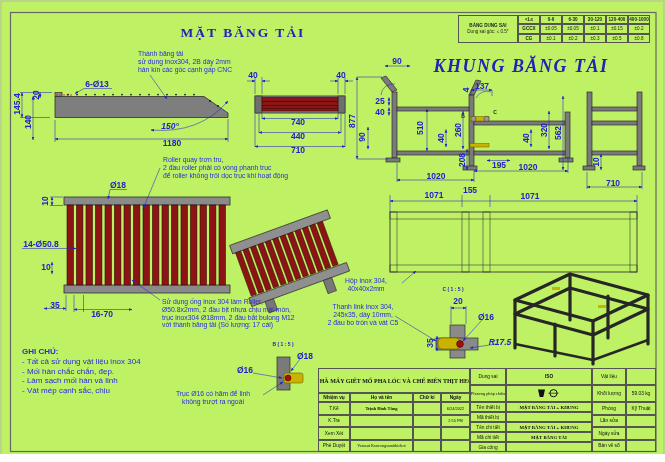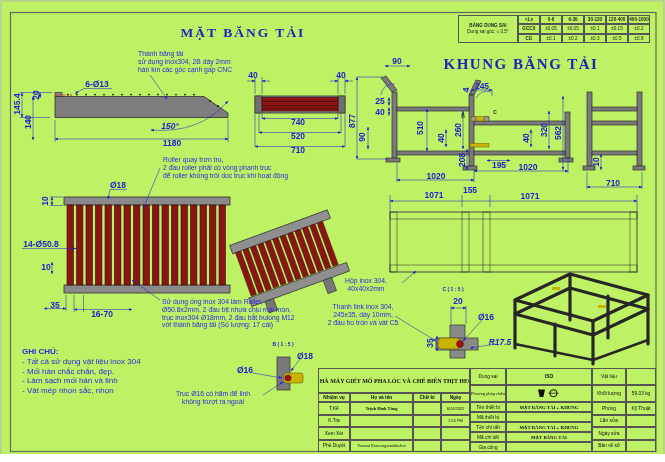--- a/index.html
+++ b/index.html
@@ -282,21 +282,21 @@
     <line x1="150" y1="75" x2="167" y2="99" marker-end="url(#ar)"></line>
     <line x1="160" y1="168" x2="143" y2="209" marker-end="url(#ar)"></line>
     <line x1="160" y1="300" x2="132" y2="280" marker-end="url(#ar)"></line>
     <line x1="402" y1="283" x2="416" y2="271" marker-end="url(#ar)"></line>
     <line x1="395" y1="316" x2="436" y2="341" marker-end="url(#ar)"></line>
     <line x1="263" y1="395" x2="283" y2="382" marker-end="url(#ar)"></line>
   </g>
 </svg>
 
 <div class="vtitle" style="left:243px;top:25px;">MẶT BĂNG TẢI</div>
-<div class="vtitle" style="left:521px;top:56px;font-size:15px;letter-spacing:1.5px;">KHUNG BĂNG TẢI</div>
+<div class="vtitle" style="left:521px;top:56px;font-size:18px;letter-spacing:1.5px;font-style:italic;">KHUNG BĂNG TẢI</div>
 
 <div id="toltable">
   <div id="tol-left">
     <div class="t1">BẢNG DUNG SAI</div>
     <div>Dung sai góc: ≤ 0.5°</div>
   </div>
   <div id="tol-cells">
         <div class="tolcell" style="left: 60px; top: 0px; font-weight: 700;">&lt;L≤</div>
         <div class="tolcell" style="left: 82px; top: 0px; font-weight: 700;">0-6</div>
         <div class="tolcell" style="left: 104px; top: 0px; font-weight: 700;">6-30</div>
@@ -321,33 +321,33 @@
 <div id="dim-layer">
       <div class="dim" style="left: 97px; top: 84px;">6-Ø13</div>
       <div class="dim" style="left: 17px; top: 104px; transform: translate(-50%, -50%) rotate(-90deg);">145.4</div>
       <div class="dim" style="left: 36px; top: 95px; transform: translate(-50%, -50%) rotate(-90deg);">20</div>
       <div class="dim" style="left: 28px; top: 122px; transform: translate(-50%, -50%) rotate(-90deg);">140</div>
       <div class="dim" style="left: 141px; top: 143px; margin-left: 31px;">1180</div>
       <div class="dim it" style="left: 170px; top: 126px;">150°</div>
       <div class="dim" style="left: 253px; top: 75px;">40</div>
       <div class="dim" style="left: 341px; top: 75px;">40</div>
       <div class="dim" style="left: 298px; top: 122px;">740</div>
-      <div class="dim" style="left: 298px; top: 136px;">520</div>
+      <div class="dim" style="left: 298px; top: 136px;">440</div>
       <div class="dim" style="left: 298px; top: 150px;">710</div>
       <div class="dim" style="left: 397px; top: 61px;">90</div>
       <div class="dim" style="left: 380px; top: 101px;">25</div>
       <div class="dim" style="left: 380px; top: 112px;">40</div>
       <div class="dim" style="left: 362px; top: 137px; transform: translate(-50%, -50%) rotate(-90deg);">90</div>
       <div class="dim" style="left: 352px; top: 121px; transform: translate(-50%, -50%) rotate(-90deg);">877</div>
       <div class="dim" style="left: 420px; top: 128px; transform: translate(-50%, -50%) rotate(-90deg);">510</div>
       <div class="dim" style="left: 441px; top: 138px; transform: translate(-50%, -50%) rotate(-90deg);">40</div>
       <div class="dim" style="left: 458px; top: 130px; transform: translate(-50%, -50%) rotate(-90deg);">260</div>
       <div class="dim" style="left: 462px; top: 160px; transform: translate(-50%, -50%) rotate(-90deg);">208</div>
       <div class="dim" style="left: 466px; top: 90px; transform: translate(-50%, -50%) rotate(-90deg);">4</div>
-      <div class="dim" style="left: 482px; top: 86px;">245</div>
+      <div class="dim" style="left: 482px; top: 86px;">137</div>
       <div class="dim" style="left: 499px; top: 165px;">195</div>
       <div class="dim" style="left: 526px; top: 138px; transform: translate(-50%, -50%) rotate(-90deg);">40</div>
       <div class="dim" style="left: 544px; top: 130px; transform: translate(-50%, -50%) rotate(-90deg);">320</div>
       <div class="dim" style="left: 558px; top: 133px; transform: translate(-50%, -50%) rotate(-90deg);">562</div>
       <div class="dim" style="left: 436px; top: 176px;">1020</div>
       <div class="dim" style="left: 528px; top: 167px;">1020</div>
       <div class="dim" style="left: 596px; top: 162px; transform: translate(-50%, -50%) rotate(-90deg);">10</div>
       <div class="dim" style="left: 613px; top: 183px;">710</div>
       <div class="dim" style="left: 434px; top: 195px;">1071</div>
       <div class="dim" style="left: 470px; top: 190px;">155</div>
@@ -399,21 +399,21 @@
         <div>Trục Ø16 có hãm để linh</div>
         <div>không trượt ra ngoài</div>
       </div>
     </div>
 
 <div id="notes">
   <div class="nt">GHI CHÚ:</div>
   <div>- Tất cả sử dụng vật liệu inox 304</div>
   <div>- Mối hàn chắc chắn, đẹp.</div>
   <div>- Làm sạch mối hàn và linh</div>
-  <div>- Vát mép nhọn sắc, nhọn</div>
+  <div>- Vát mép cạnh sắc, chịu</div>
 </div>
 
 <div id="titleblock">
   <div class="tb company" style="left:0;top:0;width:152px;height:25px;">NHÀ MÁY GIẾT MỔ PHA LÓC VÀ CHẾ BIẾN THỊT HEO</div>
   <div class="tb b" style="left:0;top:25px;width:32px;height:9px;">Nhiệm vụ</div>
   <div class="tb b" style="left:32px;top:25px;width:63px;height:9px;">Họ và tên</div>
   <div class="tb b" style="left:95px;top:25px;width:28px;height:9px;">Chữ kí</div>
   <div class="tb b" style="left:123px;top:25px;width:29px;height:9px;">Ngày</div>
 
   <div class="tb" style="left:0;top:34px;width:32px;height:12.5px;">T.Kế</div>

